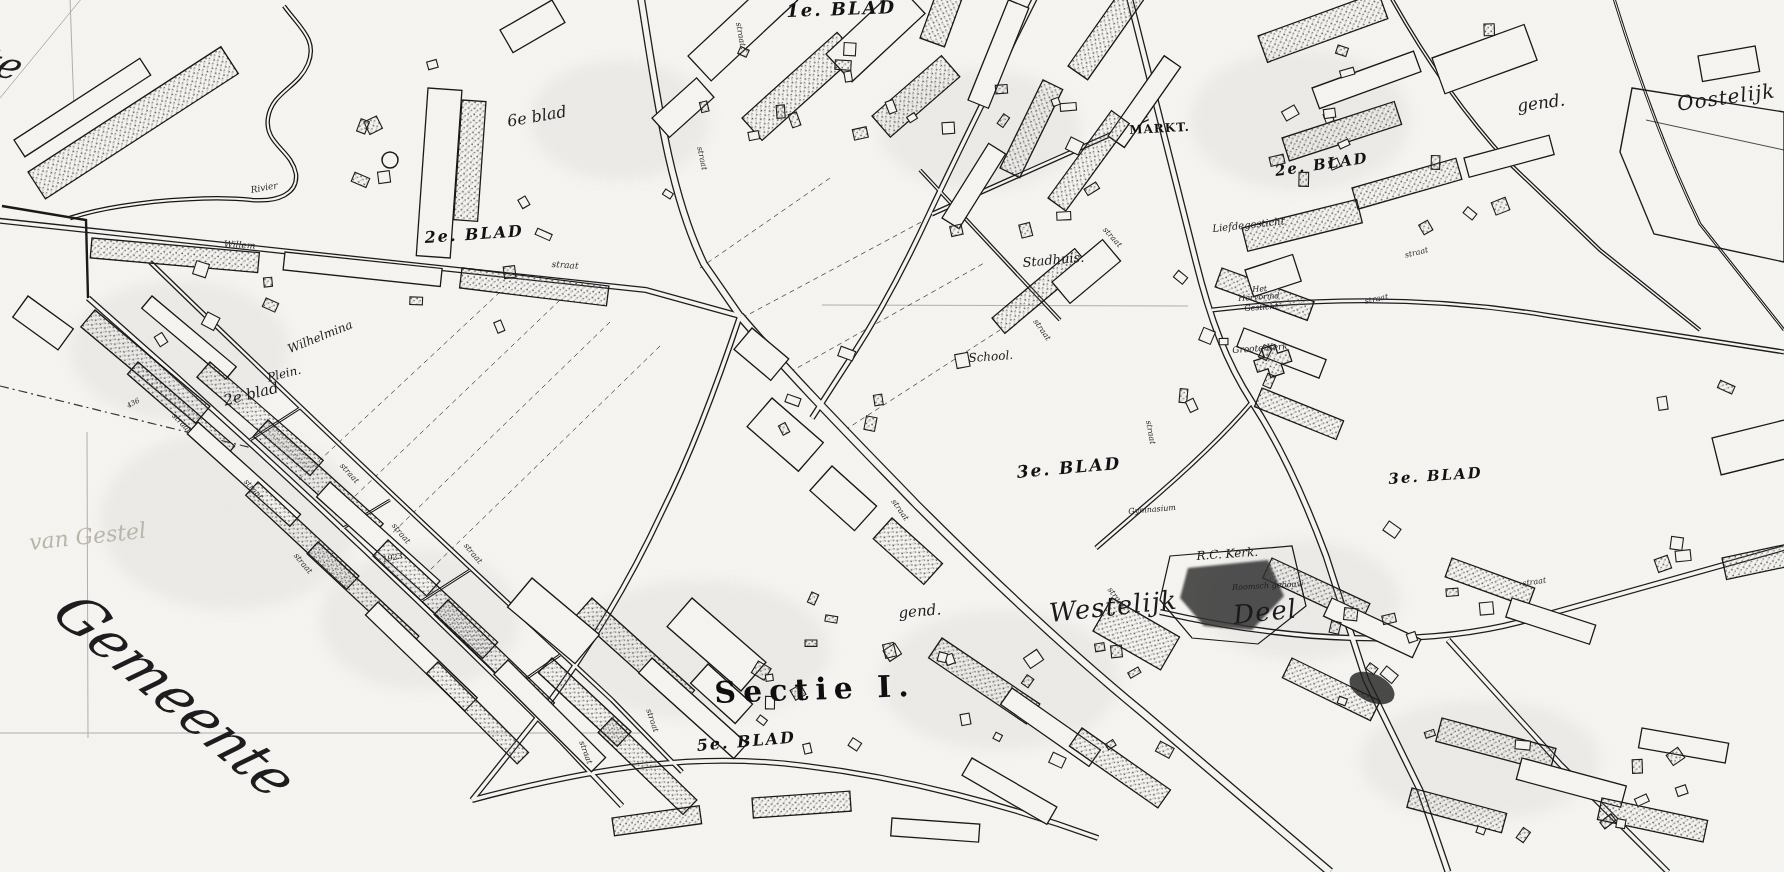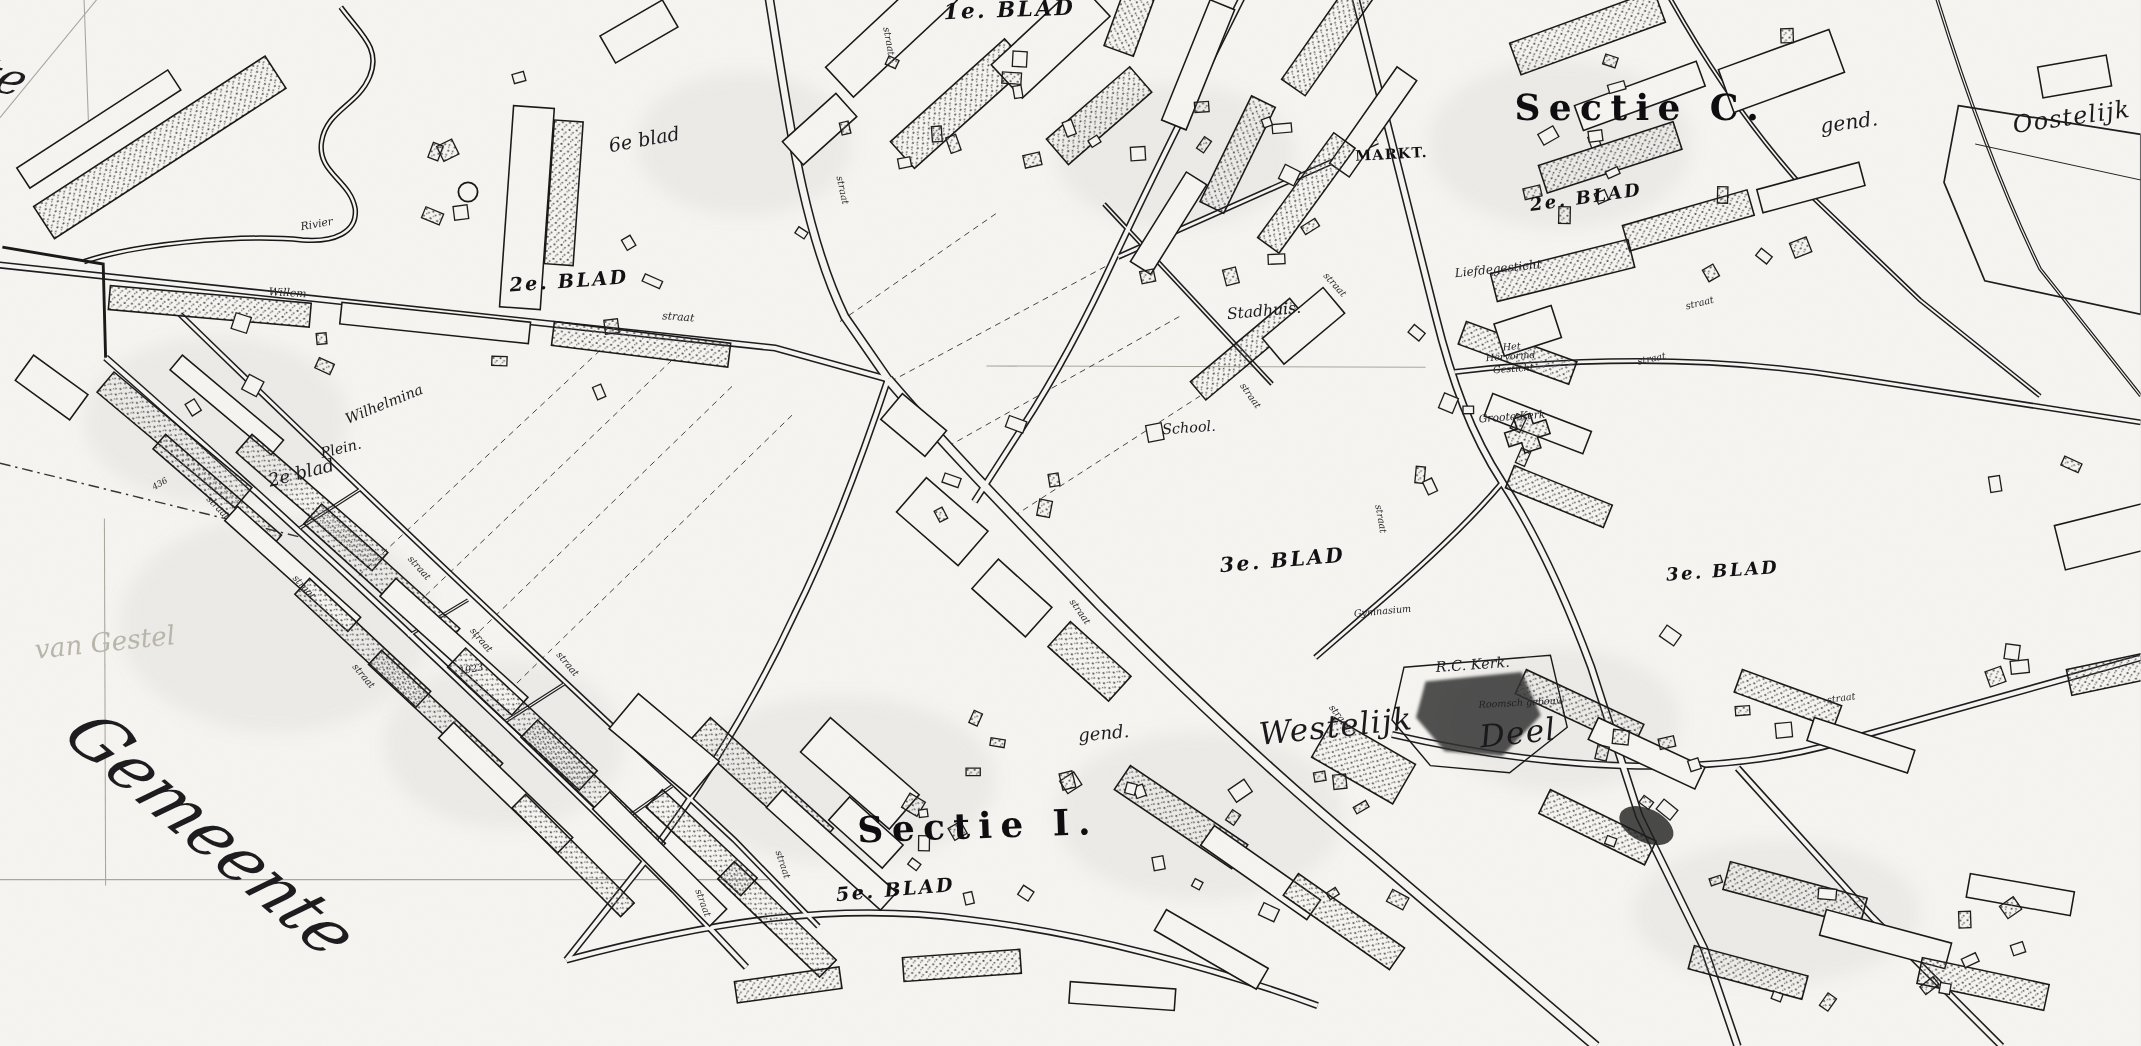--- a/index.html
+++ b/index.html
@@ -323,21 +323,20 @@
       <path fill="none" stroke="#1a1a1c" stroke-width="0.8" d="M1646,120 L1784,150"></path>
     </g>
 
     <rect width="1784" height="872" filter="url(#grain)"></rect>
   </svg>
 
   <div id="labels-layer">
       <div class="lbl bold" style="left: 786px; top: 2px; font-size: 18px; transform: rotate(-2deg);">1e. BLAD</div>
       <div class="lbl cursive" style="left: 506px; top: 114px; font-size: 16px; transform: rotate(-10deg);">6e blad</div>
       <div class="lbl bold" style="left: 424px; top: 230px; font-size: 16px; transform: rotate(-4deg);">2e. BLAD</div>
-      <div class="lbl sectie" style="left: 1262px; top: 76px; font-size: 30px; transform: rotate(0deg);">Sectie C.</div>
       <div class="lbl smallcaps" style="left: 1129px; top: 124px; font-size: 12px; transform: rotate(-3deg);">MARKT.</div>
       <div class="lbl bold" style="left: 1274px; top: 164px; font-size: 15px; transform: rotate(-8deg);">2e. BLAD</div>
       <div class="lbl cursive" style="left: 1516px; top: 98px; font-size: 17px; transform: rotate(-8deg);">gend.</div>
       <div class="lbl bigcursive" style="left: 1676px; top: 94px; font-size: 20px; transform: rotate(-8deg);">Oostelijk</div>
       <div class="lbl tiny" style="left: 1212px; top: 224px; font-size: 10px; transform: rotate(-6deg);">Liefdegesticht</div>
       <div class="lbl cursive" style="left: 1022px; top: 256px; font-size: 13px; transform: rotate(-5deg);">Stadhuis.</div>
       <div class="lbl tiny" style="left: 1252px; top: 286px; font-size: 8px; transform: rotate(-4deg);">Het</div>
       <div class="lbl tiny" style="left: 1238px; top: 295px; font-size: 8px; transform: rotate(-4deg);">Hervormd</div>
       <div class="lbl tiny" style="left: 1244px; top: 305px; font-size: 8px; transform: rotate(-4deg);">Gesticht</div>
       <div class="lbl cursive" style="left: 968px; top: 352px; font-size: 12px; transform: rotate(-4deg);">School.</div>

